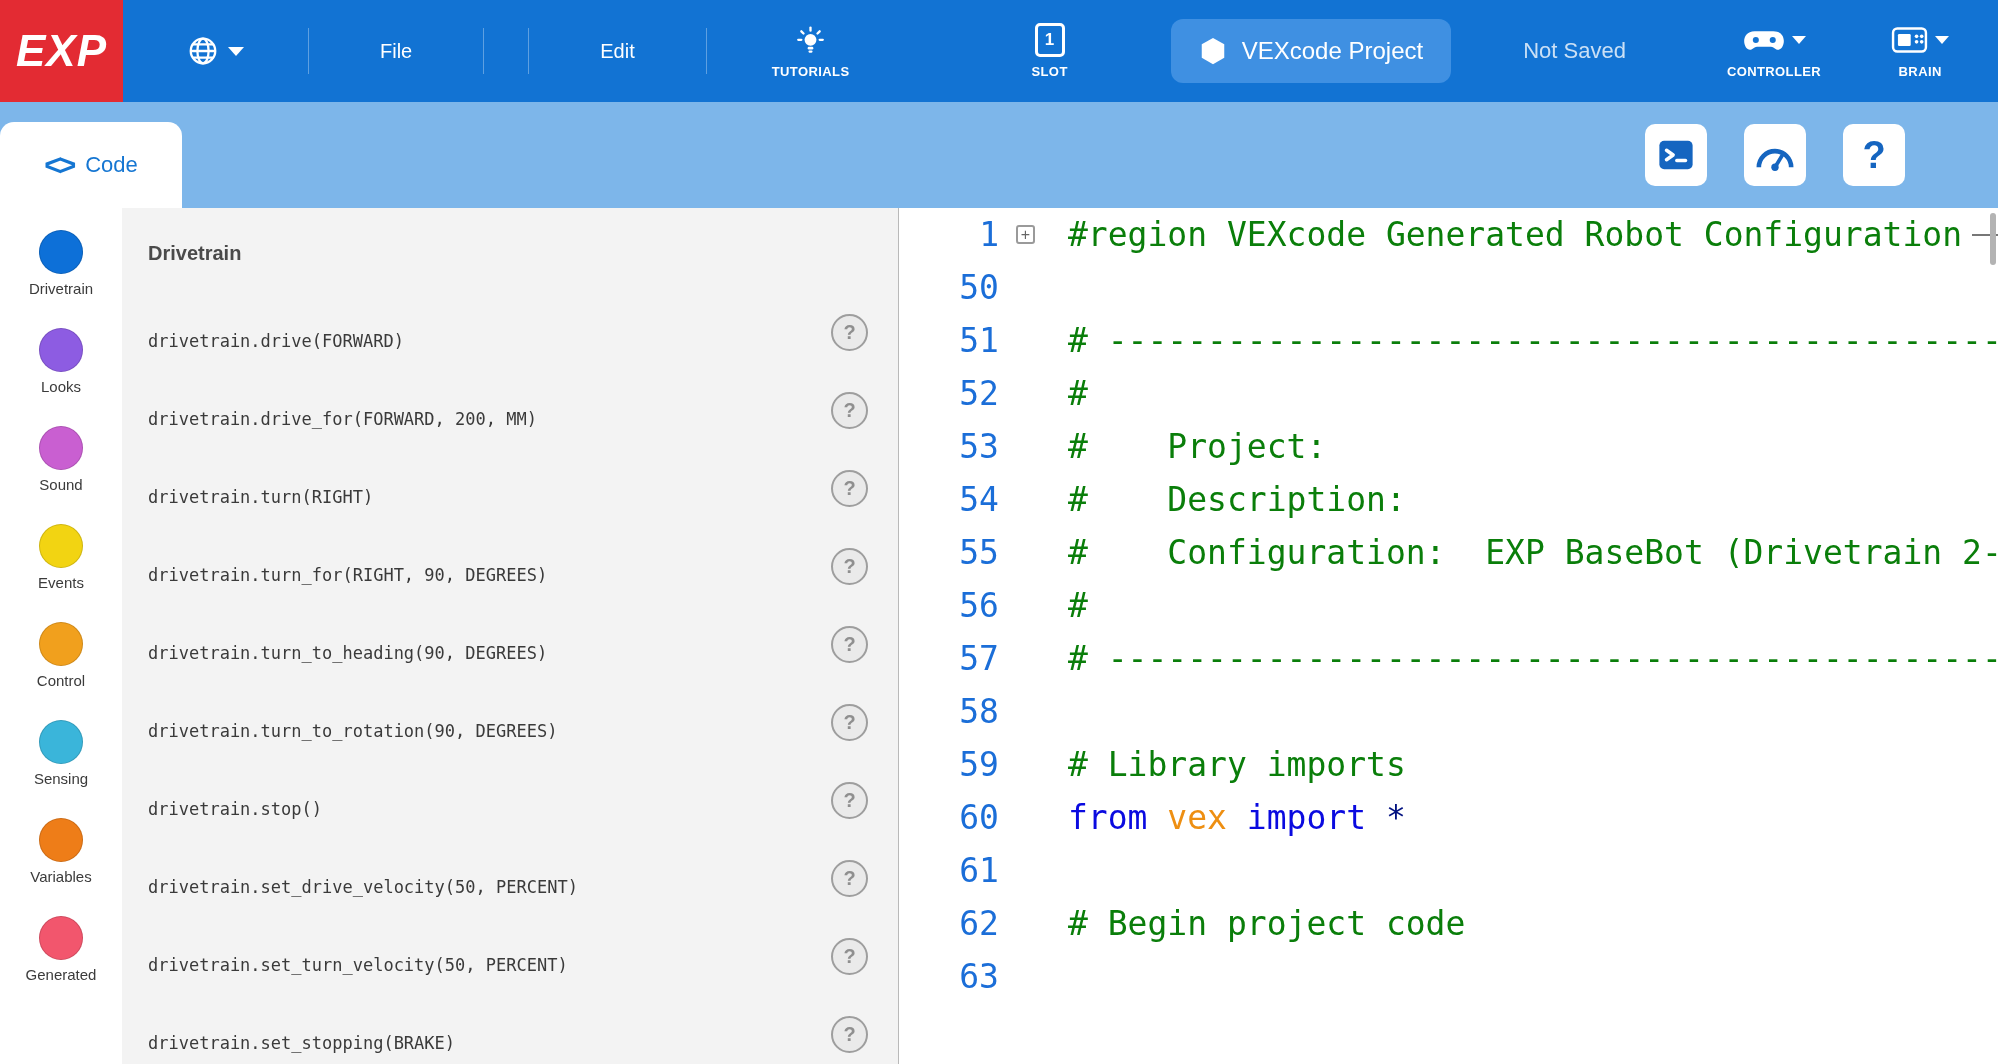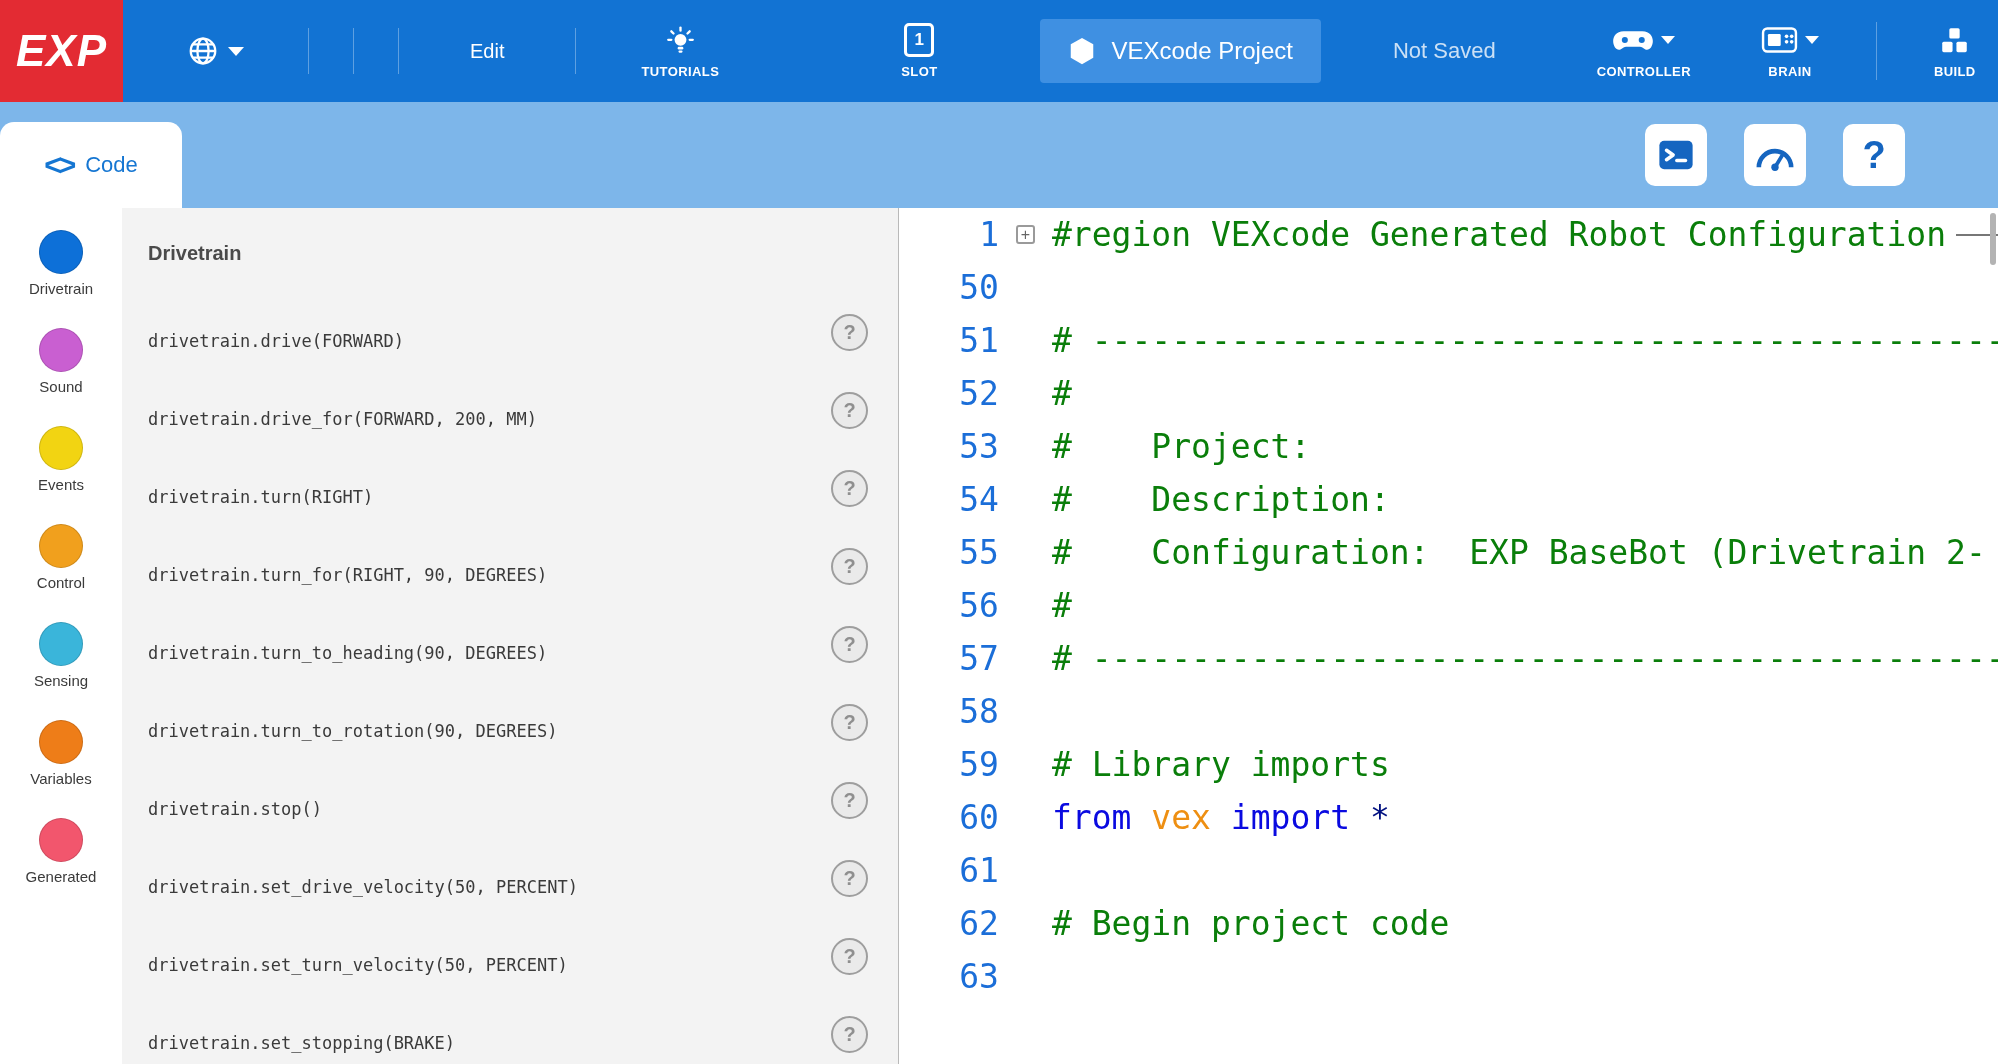--- a/index.html
+++ b/index.html
@@ -33,21 +33,21 @@
   .tb-stack.dim .tb-label { color: rgba(255,255,255,.55); }
   .icon-row { display: flex; align-items: center; gap: 7px; height: 34px; }
   .tutorials { margin-left: 8px; justify-content: center; }
   .slot-stack { margin-left: 112px; }
   .slot-box {
     width: 30px; height: 34px; border: 3px solid #fff; border-radius: 5px;
     display: flex; align-items: center; justify-content: center; font-size: 17px; font-weight: 700; color: #fff;
   }
   .project-btn {
     margin-left: 46px; height: 64px; align-self: center; background: var(--c-projectbtn, #3f90e2);
-    border: 0; border-radius: 4px; display: flex; align-items: center; gap: 15px; padding: 0 28px;
+    border: 0; border-radius: 12px; display: flex; align-items: center; gap: 15px; padding: 0 28px;
     color: #fff; font-size: 24px; font-family: inherit; cursor: pointer; white-space: nowrap;
   }
   .save-status { align-self: center; margin-left: 28px; font-size: 22px; color: rgba(255,255,255,.78); white-space: nowrap; }
   .tb-spacer { flex: 1; }
   .feedback-stack { margin-right: 8px; }
 
   
   .tabbar { height: 106px; background: var(--c-tabbar, #7db6ea); position: relative; }
   .code-tab {
     position: absolute; left: 0; bottom: 0; width: 182px; height: 86px; background: #fff;
@@ -87,21 +87,21 @@
     position: relative; overflow: hidden; cursor: text;
   }
   .code-line { display: flex; height: 53px; line-height: 53px; }
   .ln { width: 100px; flex-shrink: 0; text-align: right; color: var(--c-linenum, #1b6ed8); }
   .fold-col { width: 53px; flex-shrink: 0; display: flex; align-items: center; justify-content: center; }
   .fold-box {
     width: 19px; height: 19px; border: 2px solid #9a9a9a; border-radius: 3px; background: #fff; color: #666;
     font-size: 16px; line-height: 1; font-family: "Liberation Sans", sans-serif;
     display: flex; align-items: center; justify-content: center; cursor: pointer;
   }
-  .code-content { white-space: pre; color: #222; }
+  .code-content { white-space: pre; color: #222; margin-left: 16px; }
   .fold-rule { flex: 1; height: 2px; background: #777; align-self: center; margin-left: 10px; min-width: 20px; }
   .tok-comment { color: var(--tok-comment, #0a7e0a); }
   .tok-keyword { color: var(--tok-keyword, #0a0ae0); }
   .tok-module { color: var(--tok-module, #ee8f12); }
   .tok-operator { color: var(--tok-operator, #001080); }
   .tok-plain { color: #222; }
   .editor-scrollbar { position: absolute; top: 0; right: 0; width: 10px; height: 100%; }
   .editor-thumb { position: absolute; top: 5px; right: 2px; width: 6px; height: 52px; background: #b3b3b3; border-radius: 3px; }
 </style>
 </head>
@@ -115,20 +115,21 @@
     <button class="lang">
       <svg width="32" height="32" viewBox="0 0 24 24" fill="none" stroke="#fff" stroke-width="1.7">
         <circle cx="12" cy="12" r="9.2"></circle>
         <ellipse cx="12" cy="12" rx="4.2" ry="9.2"></ellipse>
         <path d="M2.8 12h18.4 M4.2 7h15.6 M4.2 17h15.6"></path>
       </svg>
       <span class="chev"></span>
     </button>
 
     <div class="vsep"></div>
+    <button class="menu-item">File</button>
     <div class="vsep"></div>
     <div class="vsep"></div>
     <button class="menu-item">Edit</button>
     <div class="vsep"></div>
 
     <button class="tb-stack tutorials">
       <span class="icon-row">
         <svg width="31" height="31" viewBox="0 0 24 24">
           <g stroke="#fff" stroke-width="1.8" stroke-linecap="round" fill="none">
             <path d="M12 2v2.4"></path>
@@ -280,20 +281,24 @@
 
   <div class="main">
 
     <nav class="cat-sidebar">
 
     <div class="cat-item">
           <span class="cat-dot" style="background: rgb(13, 112, 216);"></span>
           <span class="cat-label">Drivetrain</span>
         </div>
         <div class="cat-item">
+          <span class="cat-dot" style="background: rgb(141, 92, 226);"></span>
+          <span class="cat-label">Looks</span>
+        </div>
+        <div class="cat-item">
           <span class="cat-dot" style="background: rgb(201, 95, 209);"></span>
           <span class="cat-label">Sound</span>
         </div>
         <div class="cat-item">
           <span class="cat-dot" style="background: rgb(242, 212, 18);"></span>
           <span class="cat-label">Events</span>
         </div>
         <div class="cat-item">
           <span class="cat-dot" style="background: rgb(241, 160, 29);"></span>
           <span class="cat-label">Control</span>

